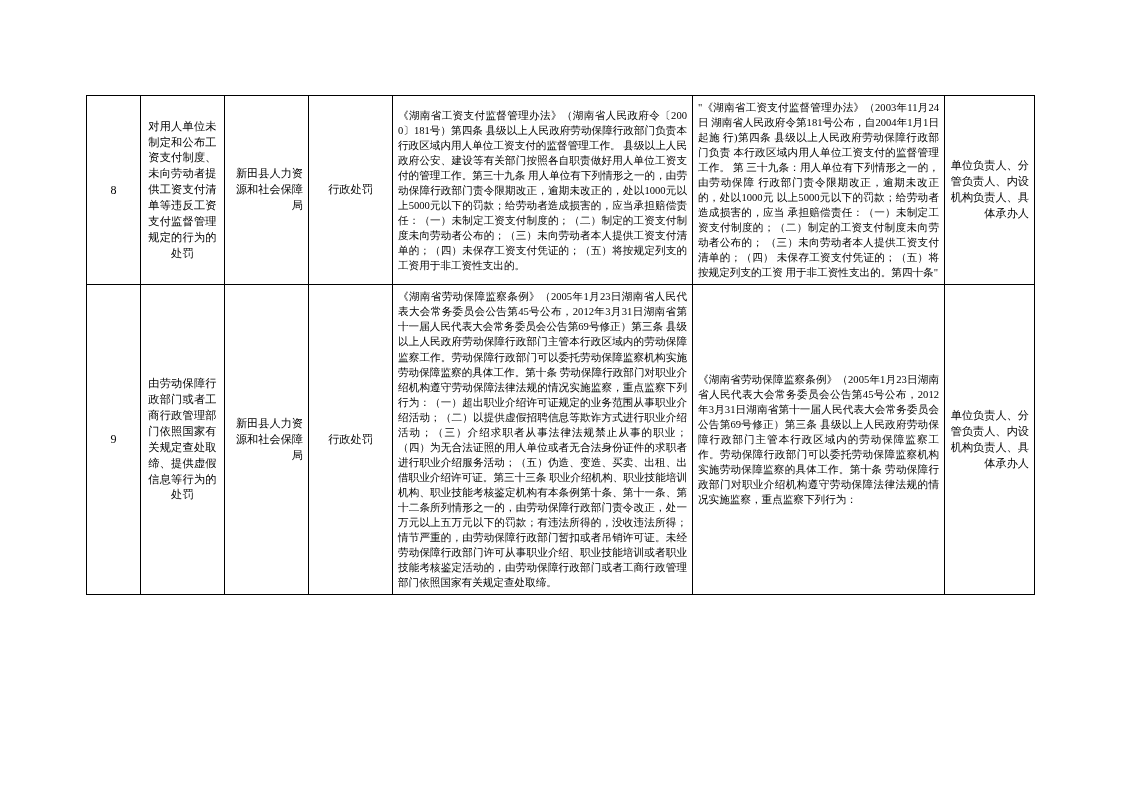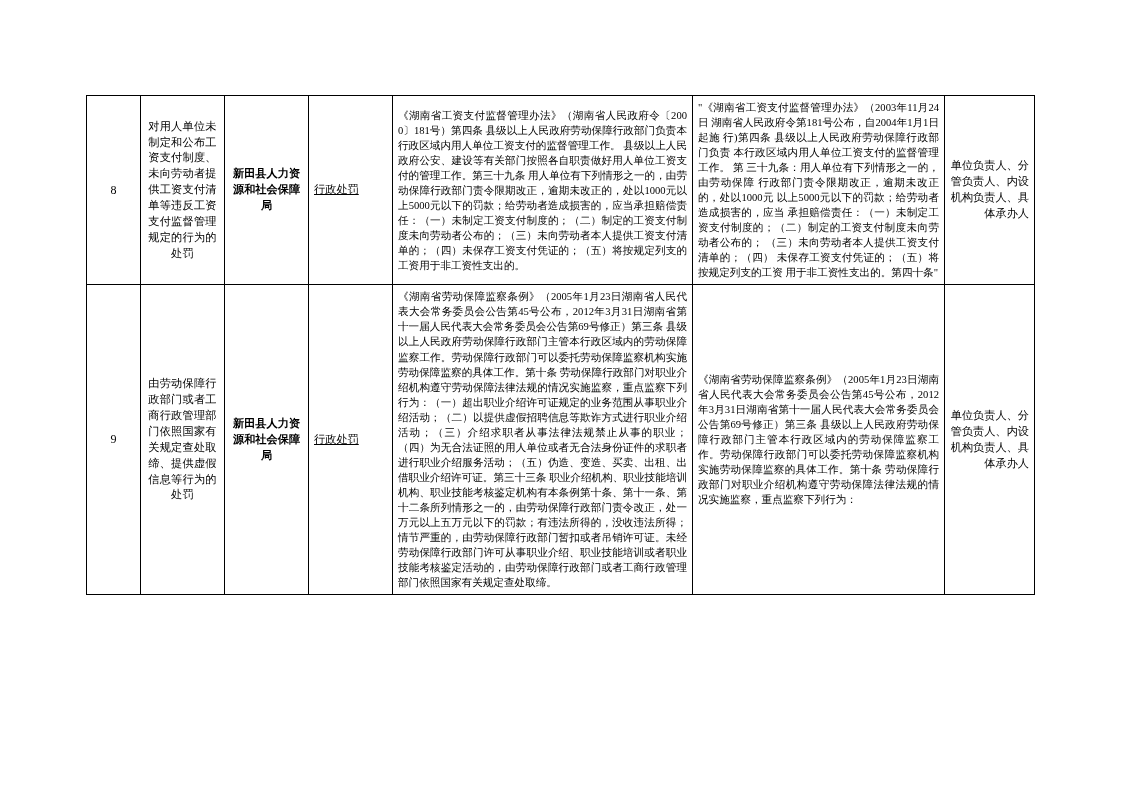--- a/index.html
+++ b/index.html
@@ -47,27 +47,26 @@
   .cell-num {
     text-align: center;
     font-size: 12px;
   }
   .cell-item {
     text-align: center;
     letter-spacing: 0.2px;
     line-height: 1.55;
   }
   .cell-org {
-    text-align: center;
+    text-align: right;
     line-height: 1.55;
-    font-weight: bold;
   }
   .cell-type {
+    text-align: center;
     white-space: nowrap;
-    text-decoration: underline;
   }
   .cell-basis {
     text-align: justify;
     text-justify: inter-ideograph;
     line-height: 1.5;
     font-size: 10.6px;
   }
   .cell-text {
     text-align: justify;
     text-justify: inter-ideograph;

